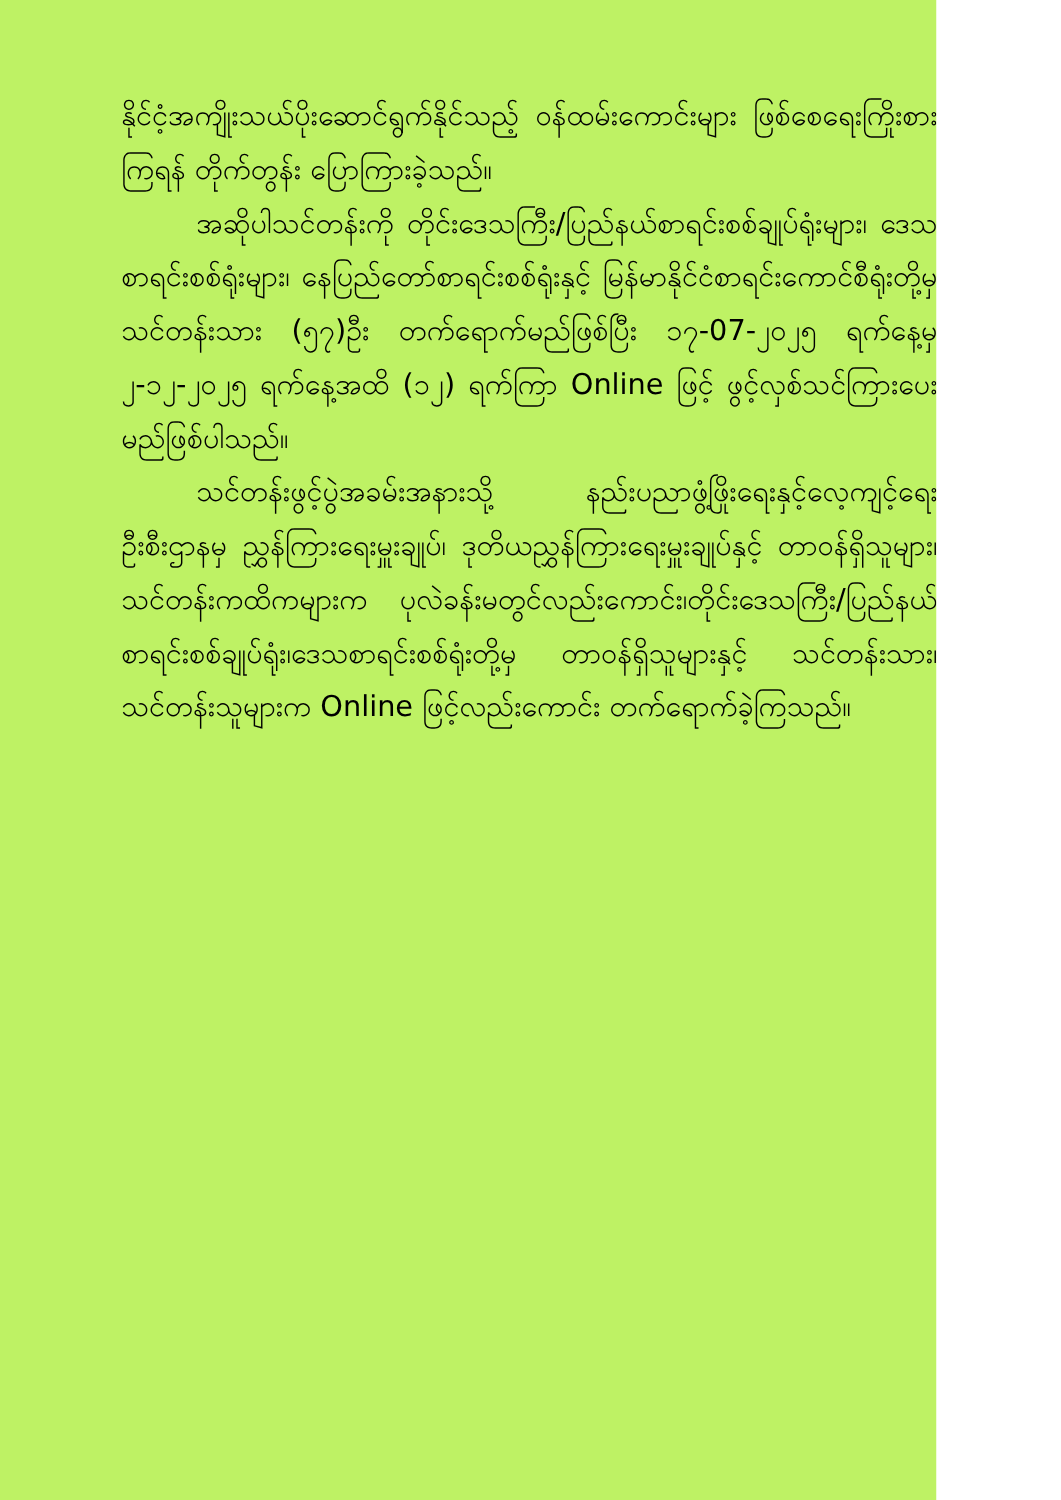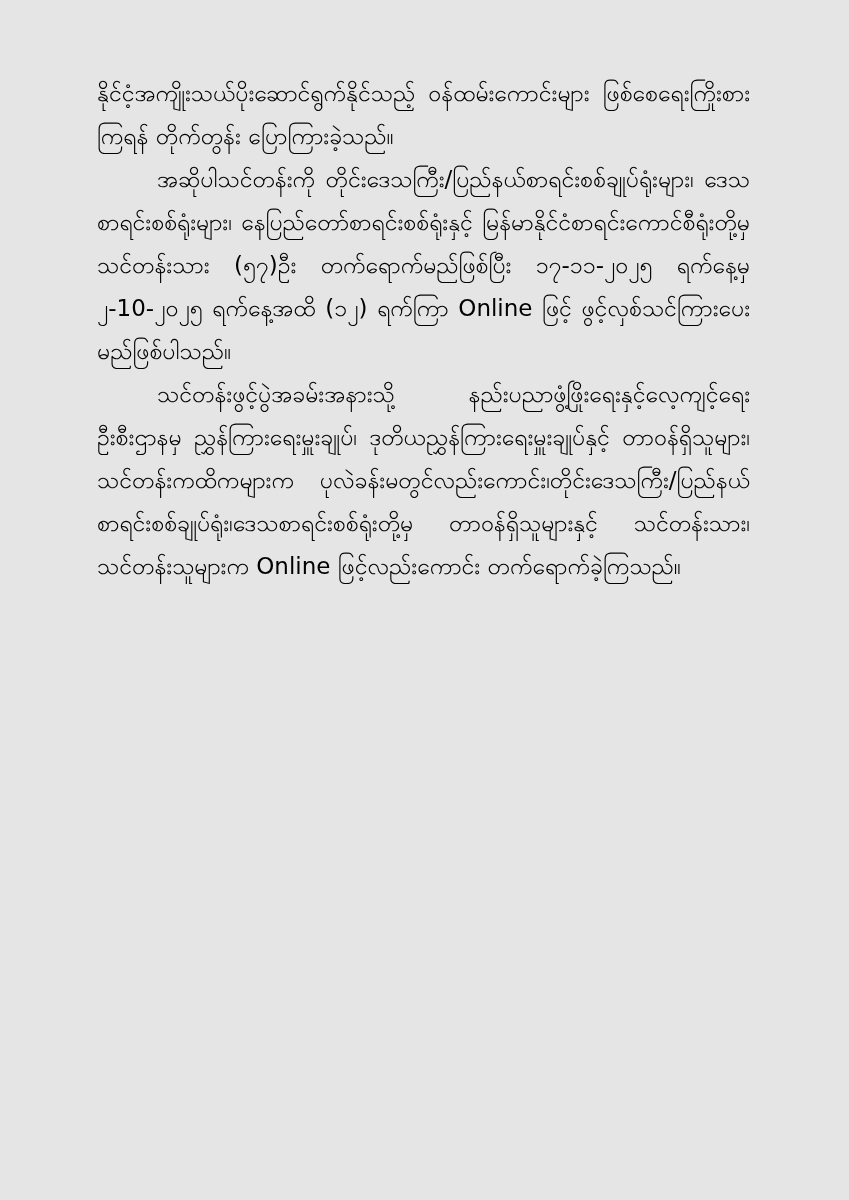--- a/index.html
+++ b/index.html
@@ -2,23 +2,23 @@
 <html><head>
 <meta charset="utf-8">
 <style>
   html, body {
     margin: 0;
     padding: 0;
     background: #ffffff;
   }
   .page {
     position: relative;
-    width: 849px;
+    width: 749px;
     height: 1200px;
-    background: #e5e5e5;
+    background: #bef264;
     overflow: hidden;
     font-family: "DejaVu Sans", sans-serif;
   }
   .content {
     position: absolute;
     left: 97px;
     top: 72px;
     width: 653px;
     color: #000000;
     font-size: 23px;
@@ -33,16 +33,16 @@
   .content p.indent {
     text-indent: 60px;
   }
 </style>
 </head>
 <body>
 
 <div class="page">
   <div class="content" lang="my">
     <p>နိုင်ငံ့အကျိုးသယ်ပိုးဆောင်ရွက်နိုင်သည့် ဝန်ထမ်းကောင်းများ ဖြစ်စေရေးကြိုးစားကြရန် တိုက်တွန်း ပြောကြားခဲ့သည်။</p>
-    <p class="indent">အဆိုပါသင်တန်းကို တိုင်းဒေသကြီး/ပြည်နယ်စာရင်းစစ်ချုပ်ရုံးများ၊ ဒေသစာရင်းစစ်ရုံးများ၊ နေပြည်တော်စာရင်းစစ်ရုံးနှင့် မြန်မာနိုင်ငံစာရင်းကောင်စီရုံးတို့မှ သင်တန်းသား (၅၇)ဦး တက်ရောက်မည်ဖြစ်ပြီး ၁၇-၁၁-၂၀၂၅ ရက်နေ့မှ ၂-10-၂၀၂၅ ရက်နေ့အထိ (၁၂) ရက်ကြာ Online ဖြင့် ဖွင့်လှစ်သင်ကြားပေးမည်ဖြစ်ပါသည်။</p>
+    <p class="indent">အဆိုပါသင်တန်းကို တိုင်းဒေသကြီး/ပြည်နယ်စာရင်းစစ်ချုပ်ရုံးများ၊ ဒေသစာရင်းစစ်ရုံးများ၊ နေပြည်တော်စာရင်းစစ်ရုံးနှင့် မြန်မာနိုင်ငံစာရင်းကောင်စီရုံးတို့မှ သင်တန်းသား (၅၇)ဦး တက်ရောက်မည်ဖြစ်ပြီး ၁၇-07-၂၀၂၅ ရက်နေ့မှ ၂-၁၂-၂၀၂၅ ရက်နေ့အထိ (၁၂) ရက်ကြာ Online ဖြင့် ဖွင့်လှစ်သင်ကြားပေးမည်ဖြစ်ပါသည်။</p>
     <p class="indent">သင်တန်းဖွင့်ပွဲအခမ်းအနားသို့ နည်းပညာဖွံ့ဖြိုးရေးနှင့်လေ့ကျင့်ရေးဦးစီးဌာနမှ ညွှန်ကြားရေးမှူးချုပ်၊ ဒုတိယညွှန်ကြားရေးမှူးချုပ်နှင့် တာဝန်ရှိသူများ၊ သင်တန်းကထိကများက ပုလဲခန်းမတွင်လည်းကောင်း၊တိုင်းဒေသကြီး/ပြည်နယ်စာရင်းစစ်ချုပ်ရုံး၊ဒေသစာရင်းစစ်ရုံးတို့မှ တာဝန်ရှိသူများနှင့် သင်တန်းသား၊ သင်တန်းသူများက Online ဖြင့်လည်းကောင်း တက်ရောက်ခဲ့ကြသည်။</p>
   </div>
 </div>
 
 </body></html>

